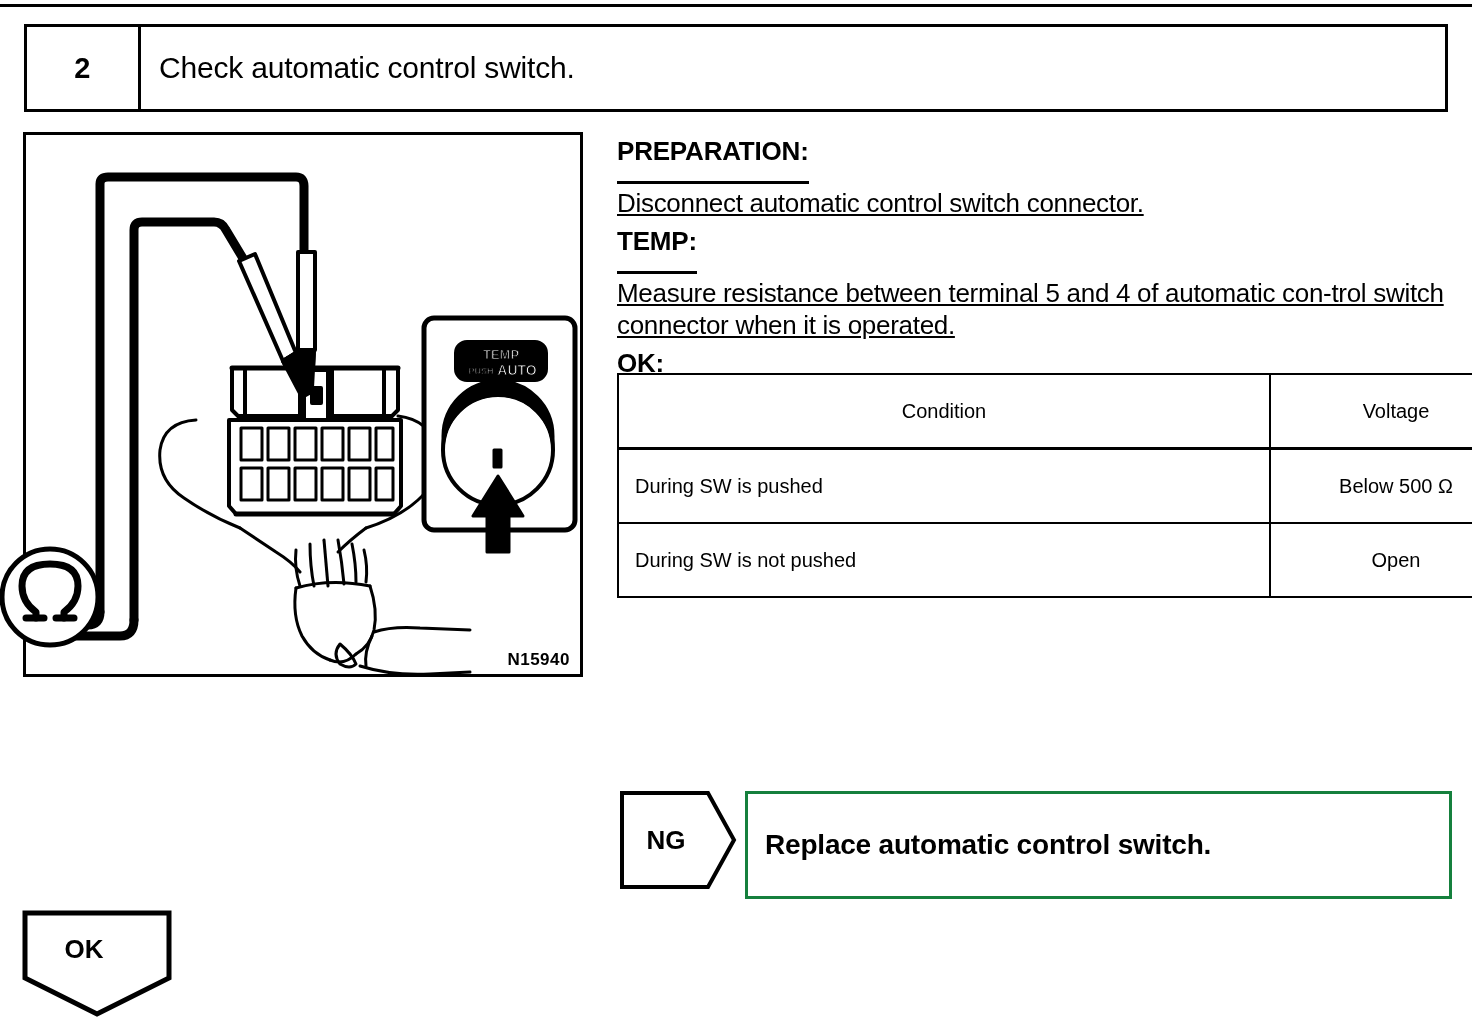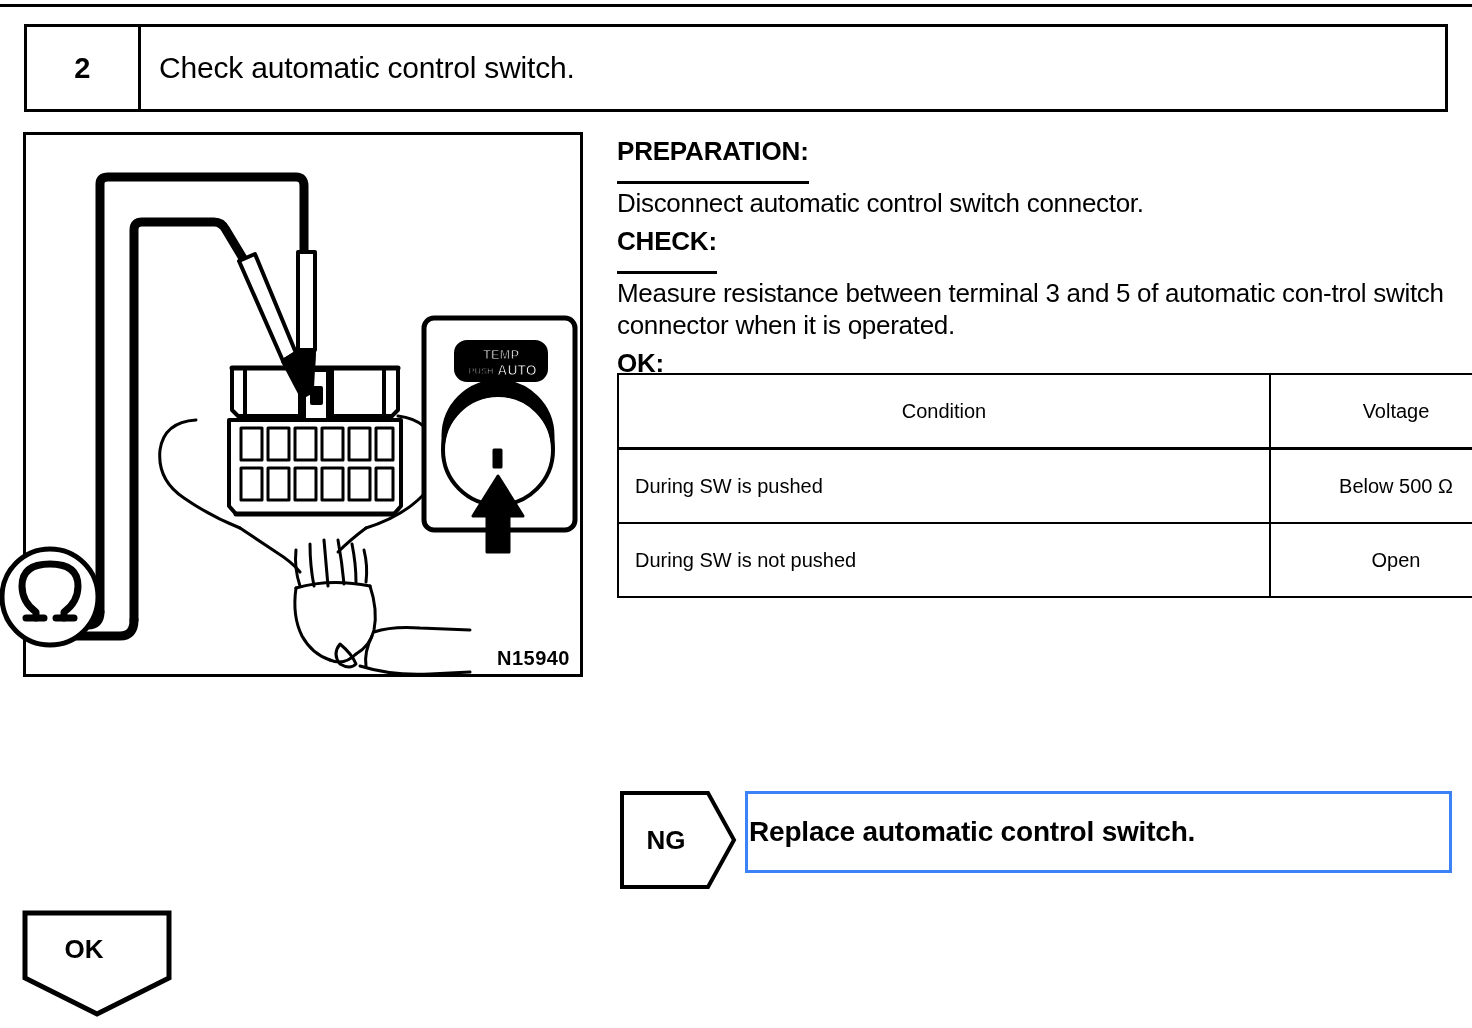--- a/index.html
+++ b/index.html
@@ -78,21 +78,21 @@
     left: 0px;
     top: 120px;
     width: 600px;
     height: 570px;
     overflow: visible;
   }
   .fig-code {
     position: absolute;
     right: 10px;
     bottom: 4px;
-    font-size: 20px;
+    font-size: 17px;
     font-weight: bold;
     letter-spacing: 0.5px;
   }
 
   
   .text-col {
     position: absolute;
     left: 617px;
     top: 137px;
     width: 840px;
@@ -107,20 +107,21 @@
   .t-head.ul {
     border-bottom: 3px solid #000;
     padding-bottom: 16px;
   }
   .t-head-row { line-height: 1.12; margin-bottom: 4px; }
   .t-body {
     font-size: 26px;
     line-height: 1.23;
     letter-spacing: -0.3px;
     margin: 3px 0 7px 0;
+    text-decoration: underline;
   }
 
   
   .result-table {
     position: absolute;
     left: 617px;
     top: 373px;
     width: 836px;
     border-collapse: collapse;
     table-layout: fixed;
@@ -172,26 +173,26 @@
     align-items: center;
     justify-content: center;
     font-size: 26px;
     font-weight: bold;
   }
   .ng-action-box {
     position: absolute;
     left: 125px;
     top: 0;
     width: 707px;
-    height: 82px;
-    border: 3px solid #3b82f6;
+    height: 108px;
+    border: 3px solid #15803d;
     box-sizing: border-box;
     display: flex;
     align-items: center;
-    padding-left: 1px;
+    padding-left: 17px;
   }
   .ng-action-text {
     font-size: 28px;
     font-weight: bold;
     letter-spacing: -0.2px;
   }
 
   
   .ok-pennant {
     position: absolute;
@@ -333,23 +334,23 @@
     <path d="M 498 356 L 473 396 L 487 396 L 487 432 L 509 432 L 509 396 L 523 396 Z" stroke-width="3" fill="#000"></path>
   </g>
 </svg>
 
 <div class="text-col">
   <div class="t-head-row">
     <span class="t-head ul">PREPARATION:</span>
   </div>
   <div class="t-body">Disconnect automatic control switch connector.</div>
   <div class="t-head-row">
-    <span class="t-head ul">CHECK:</span>
-  </div>
-  <div class="t-body">Measure resistance between terminal 3 and 5 of automatic con-trol switch connector when it is operated.</div>
+    <span class="t-head ul">TEMP:</span>
+  </div>
+  <div class="t-body">Measure resistance between terminal 5 and 4 of automatic con-trol switch connector when it is operated.</div>
   <div class="t-head-row">
     <span class="t-head">OK:</span>
   </div>
 </div>
 
 <table class="result-table">
   <thead>
     <tr>
       <th class="col-cond">Condition</th>
       <th class="col-volt">Voltage</th>

